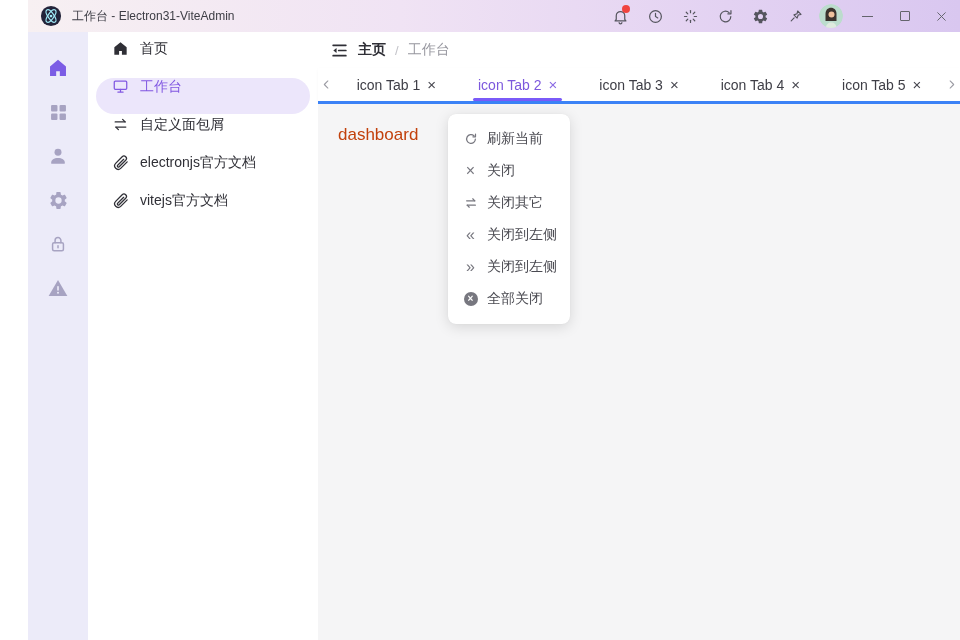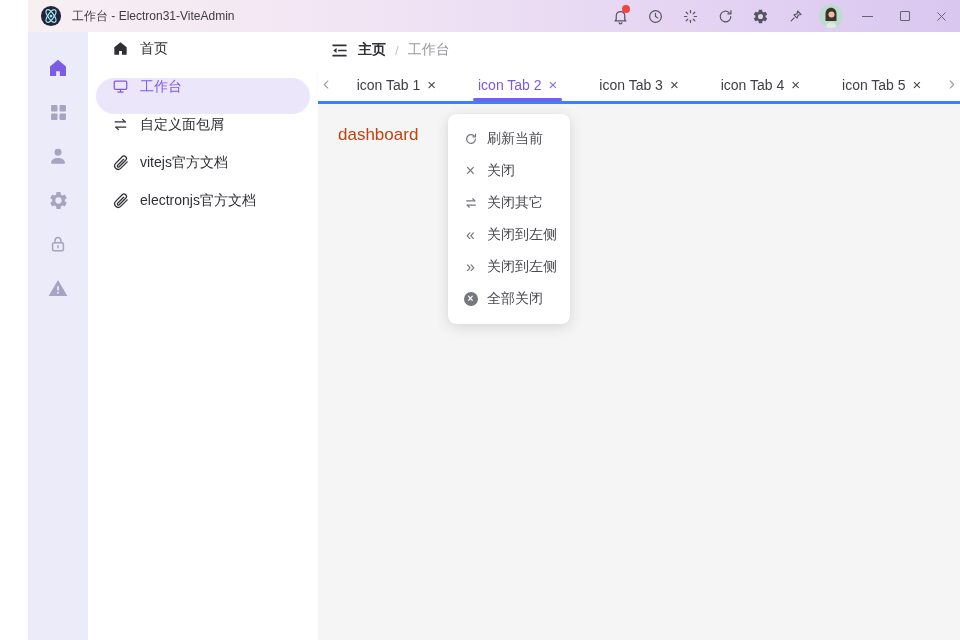--- a/index.html
+++ b/index.html
@@ -224,29 +224,29 @@
           </svg>
         </span>
         <span>自定义面包屑</span>
       </div>
       <div class="menu-item">
         <span class="mi-icon">
           <svg viewBox="0 0 24 24" width="17" height="17" fill="none" stroke="currentColor" stroke-width="1.8" stroke-linecap="round" stroke-linejoin="round">
             <path d="M21.44 11.05l-9.19 9.19a5 5 0 0 1-7.07-7.07l9.19-9.19a3.5 3.5 0 0 1 4.95 4.95L10.13 18.1a1.5 1.5 0 0 1-2.12-2.12l8.49-8.49"></path>
           </svg>
         </span>
-        <span>vitejs官方文档</span>
+        <span>electronjs官方文档</span>
       </div>
       <div class="menu-item">
         <span class="mi-icon">
           <svg viewBox="0 0 24 24" width="17" height="17" fill="none" stroke="currentColor" stroke-width="1.8" stroke-linecap="round" stroke-linejoin="round">
             <path d="M21.44 11.05l-9.19 9.19a5 5 0 0 1-7.07-7.07l9.19-9.19a3.5 3.5 0 0 1 4.95 4.95L10.13 18.1a1.5 1.5 0 0 1-2.12-2.12l8.49-8.49"></path>
           </svg>
         </span>
-        <span>electronjs官方文档</span>
+        <span>vitejs官方文档</span>
       </div>
     </div>
 
     <div class="main">
 
       <div class="crumb-row">
         <span style="display:flex">
           <svg viewBox="0 0 24 24" width="19" height="19">
             <g stroke="#2f2f36" stroke-width="2.2" stroke-linecap="round">
               <path d="M4 5.5h16"></path>

